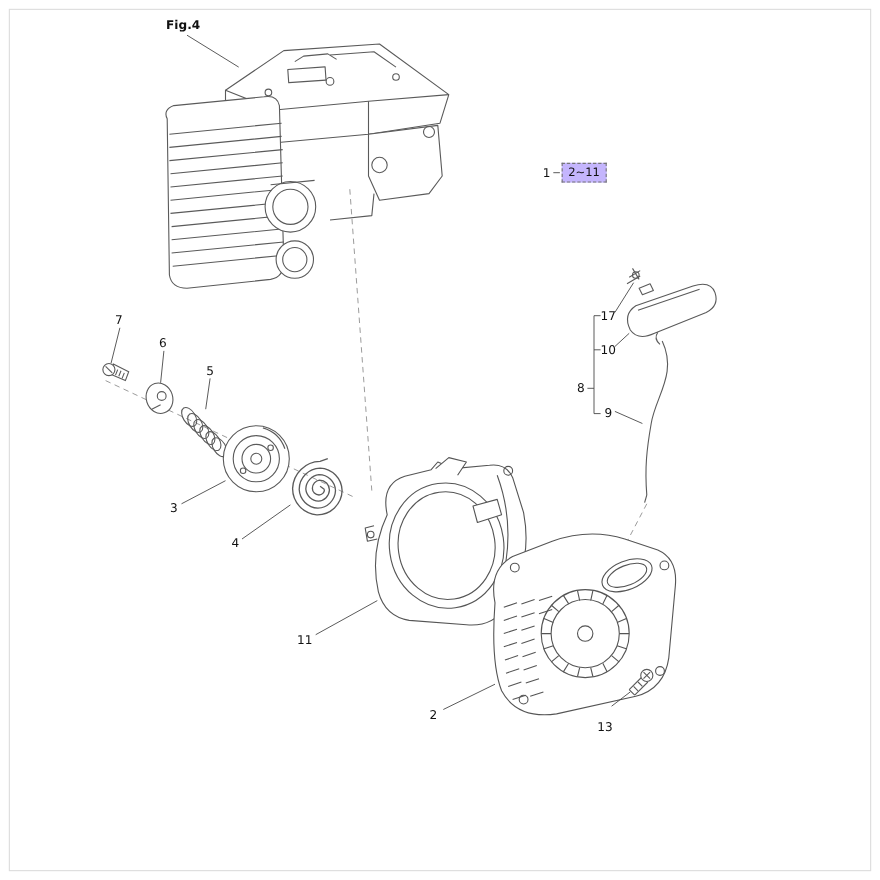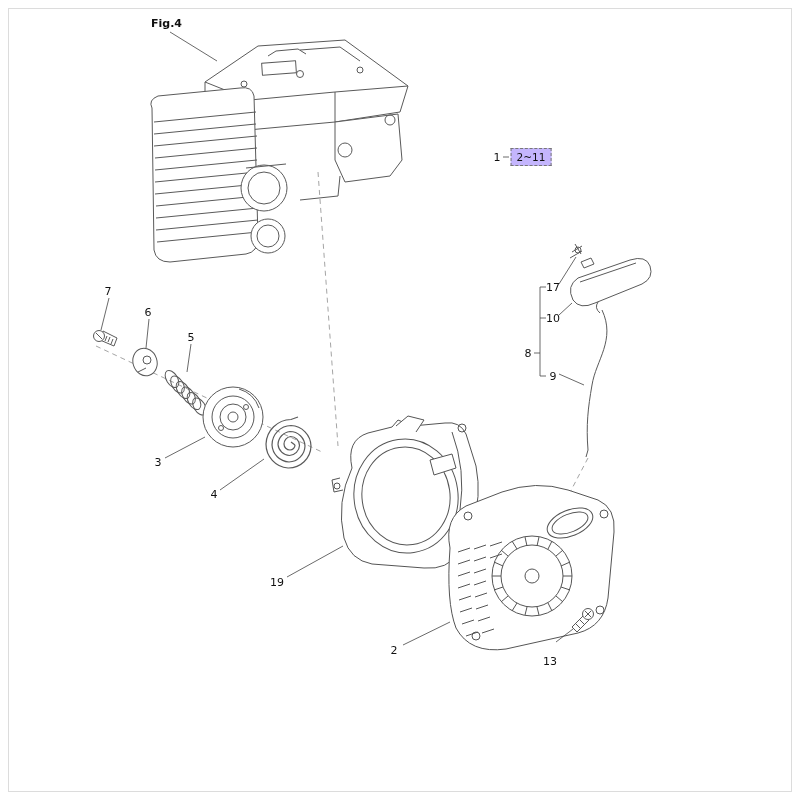--- a/index.html
+++ b/index.html
@@ -168,20 +168,20 @@
   <span class="fig" style="left:151px;top:23px">Fig.4</span>
 
   <span class="callout" style="left:497px;top:157px">1</span>
   <span class="range-box" style="left:531px;top:157px">2~11</span>
 
   <span class="callout" style="left:108px;top:291px">7</span>
   <span class="callout" style="left:148px;top:312px">6</span>
   <span class="callout" style="left:191px;top:337px">5</span>
   <span class="callout" style="left:158px;top:462px">3</span>
   <span class="callout" style="left:214px;top:494px">4</span>
-  <span class="callout" style="left:277px;top:582px">19</span>
+  <span class="callout" style="left:277px;top:582px">11</span>
   <span class="callout" style="left:394px;top:650px">2</span>
   <span class="callout" style="left:550px;top:661px">13</span>
   <span class="callout" style="left:553px;top:287px">17</span>
   <span class="callout" style="left:553px;top:318px">10</span>
   <span class="callout" style="left:528px;top:353px">8</span>
   <span class="callout" style="left:553px;top:376px">9</span>
 </div>
 
 </body></html>

